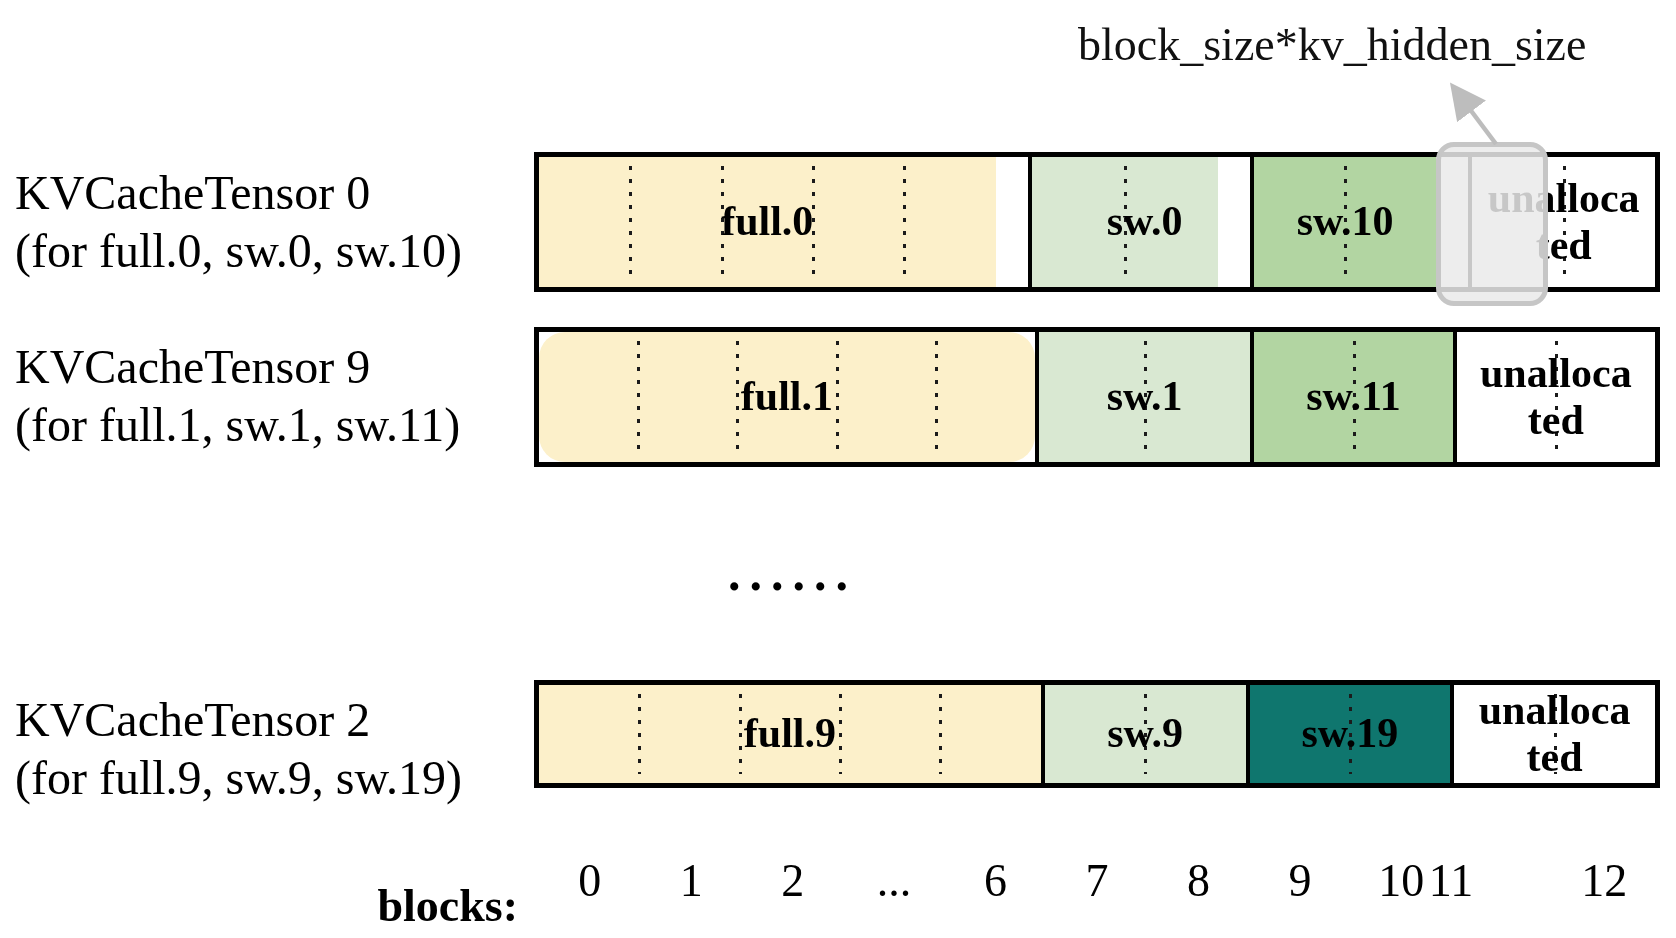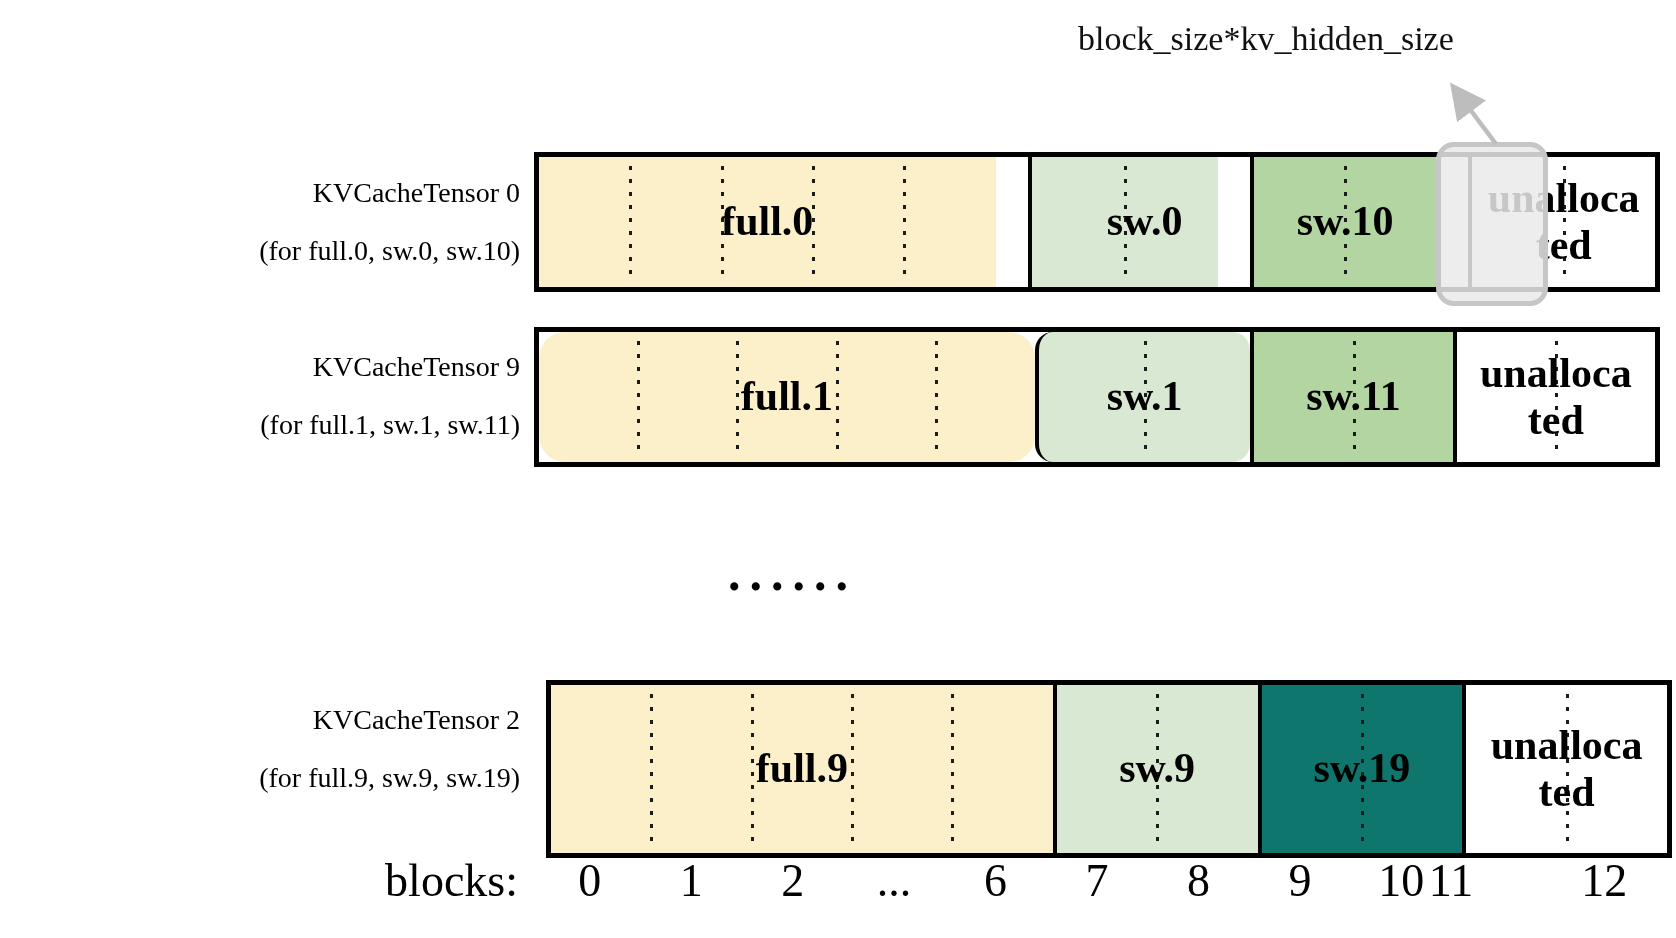--- a/index.html
+++ b/index.html
@@ -1,26 +1,26 @@
 <!DOCTYPE html>
 <html><head>
 <meta charset="utf-8">
 <style>
   html,body{margin:0;padding:0;background:#fff;}
   .canvas{
     position:relative; width:1676px; height:938px; background:#ffffff;
     font-family:"Liberation Serif", serif; color:#000; overflow:hidden;
   }
   .annotation{
-    position:absolute; left:1078px; top:22px; font-size:34px; line-height:1;
+    position:absolute; left:1078px; top:22px; font-size:46px; line-height:1;
     white-space:nowrap; color:#111;
   }
   .row-label{
-    position:absolute; left:15px; width:505px; text-align:right;
-    font-size:28px; line-height:58px; color:#000;
+    position:absolute; left:15px; width:505px; text-align:left;
+    font-size:48px; line-height:58px; color:#000;
   }
   .bar{
     position:absolute; left:534px; width:1126px; height:140px;
     border:5px solid #000; box-sizing:border-box; display:flex;
     background:#fff;
   }
   .seg{
     position:relative; height:100%; box-sizing:border-box;
     display:flex; align-items:center; justify-content:center;
   }
@@ -37,22 +37,22 @@
     position:absolute; left:1436px; top:142px; width:112px; height:164px;
     box-sizing:border-box; border:5px solid #c6c6c6; border-radius:18px;
     background:rgba(234,234,234,0.85); z-index:5;
   }
   .arrow-svg{ position:absolute; left:1428px; top:70px; z-index:6; }
   .ellipsis{
     position:absolute; left:728px; top:548px; font-size:50px; font-weight:bold;
     letter-spacing:9px; line-height:1; color:#000;
   }
   .axis-label{
-    position:absolute; left:320px; width:198px; top:853px; text-align:right;
-    font-size:46px; line-height:1.2;
+    position:absolute; left:320px; width:198px; top:878px; text-align:right;
+    font-size:46px; line-height:1.2;font-weight:bold;
   }
   .axis-tick{
     position:absolute; top:853px; width:110px; margin-left:-55px; text-align:center;
     font-size:46px; line-height:1.2;
   }
 </style>
 </head>
 <body>
 
 <div class="canvas">
@@ -100,39 +100,39 @@
         <div>(for full.1, sw.1, sw.11)</div>
       </div>
       <div class="bar" style="top: 327px; height: 140px;">
         <div class="seg" style="width: 501.818px; background: rgb(252, 240, 202); border-radius: 26px;">
           <div class="divider" style="left: 20%;"></div>
           <div class="divider" style="left: 40%;"></div>
           <div class="divider" style="left: 60%;"></div>
           <div class="divider" style="left: 80%;"></div>
           <div class="seg-label">full.1</div>
         </div>
-        <div class="seg" style="width: 218px; background: rgb(217, 232, 210); border-radius: 18px;">
+        <div class="seg" style="width: 218px; background: rgb(217, 232, 210);">
           <div class="divider" style="left: 50%;"></div>
           <div class="seg-label">sw.1</div>
         </div>
         <div class="seg" style="width: 204.727px; background: rgb(178, 213, 162);">
           <div class="divider" style="left: 50%;"></div>
           <div class="seg-label">sw.11</div>
         </div>
         <div class="seg" style="width: 204.727px; background: rgb(255, 255, 255);">
           <div class="divider" style="left: 50%;"></div>
           <div class="seg-label">unalloca
 ted</div>
         </div>
       </div>
       <div class="row-label" style="top: 691px;">
         <div>KVCacheTensor 2</div>
         <div>(for full.9, sw.9, sw.19)</div>
       </div>
-      <div class="bar" style="top: 680px; height: 178px; margin-left: 12px;">
+      <div class="bar" style="top: 680px; height: 108px;">
         <div class="seg" style="width: 501.818px; background: rgb(252, 240, 202);">
           <div class="divider" style="left: 20%;"></div>
           <div class="divider" style="left: 40%;"></div>
           <div class="divider" style="left: 60%;"></div>
           <div class="divider" style="left: 80%;"></div>
           <div class="seg-label">full.9</div>
         </div>
         <div class="seg" style="width: 204.727px; background: rgb(217, 232, 210);">
           <div class="divider" style="left: 50%;"></div>
           <div class="seg-label">sw.9</div>

